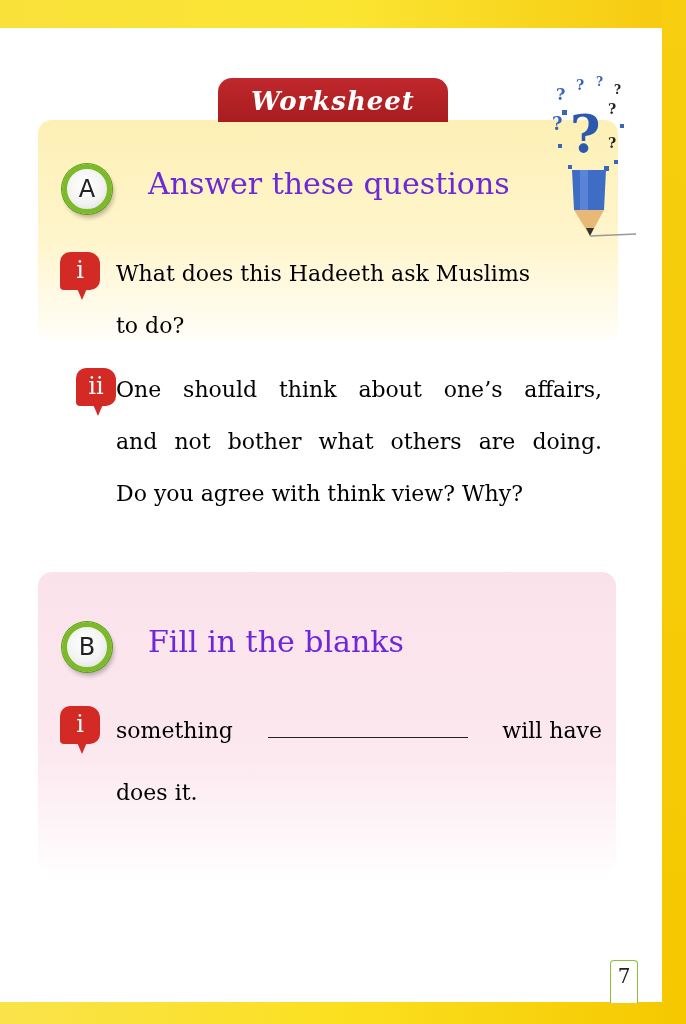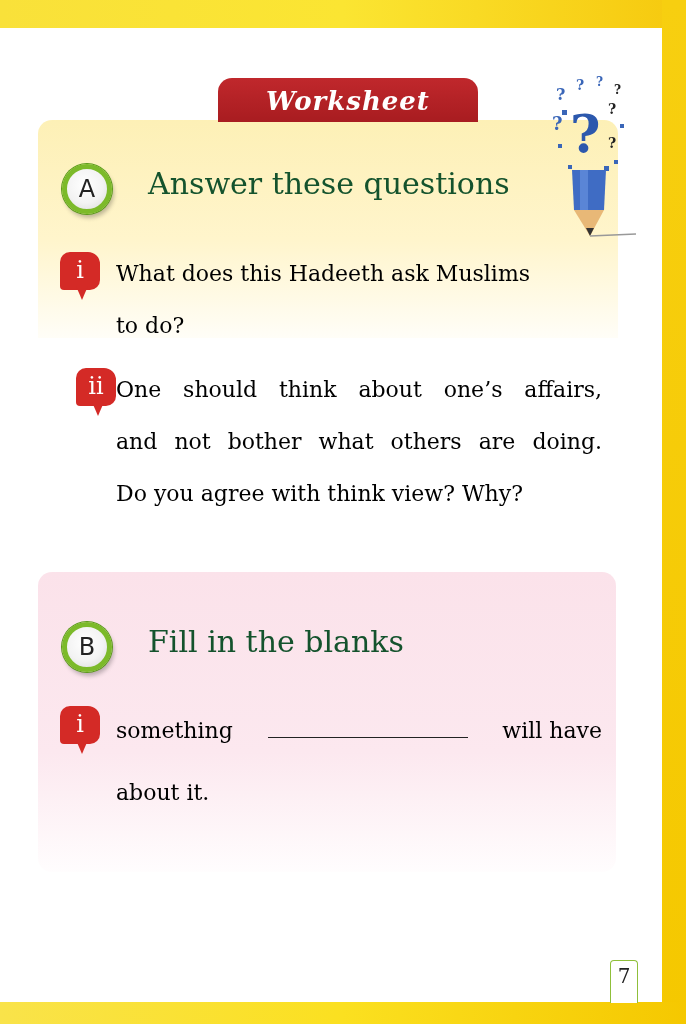--- a/index.html
+++ b/index.html
@@ -17,21 +17,21 @@
     position: absolute; right: 0; top: 0; width: 24px; height: 1024px;
     background: linear-gradient(180deg, #f7cf10 0%, #f5c800 100%);
   }
   .frame-bottom {
     position: absolute; left: 0; bottom: 0; width: 686px; height: 22px;
     background: linear-gradient(90deg, #f9e34a 0%, #fbe020 50%, #f5c800 100%);
   }
 
   
   .worksheet-tab {
-    position: absolute; left: 218px; top: 78px; width: 260px; height: 44px;
+    position: absolute; left: 218px; top: 78px; width: 230px; height: 44px;
     background: linear-gradient(180deg, #c0282c 0%, #a81c20 100%);
     border-radius: 14px 14px 0 0;
     color: #fff; text-align: center;
     font-family: "DejaVu Serif", "Liberation Serif", serif;
     font-style: italic; font-weight: bold; font-size: 26px; line-height: 46px;
     letter-spacing: 1px;
   }
 
   
   .panel-a {
@@ -49,21 +49,21 @@
   .badge {
     position: absolute; width: 40px; height: 40px; border-radius: 50%;
     background: radial-gradient(circle at 45% 40%, #ffffff 0%, #f3f3f3 55%, #d9d9d9 100%);
     border: 5px solid #7cba2a;
     box-shadow: 0 0 0 1px #5a9a1a, 2px 4px 4px rgba(0,0,0,0.25);
     color: #222; text-align: center;
     font-family: "DejaVu Sans", "Liberation Sans", sans-serif;
     font-size: 24px; line-height: 40px;
   }
   .section-title {
-    position: absolute; color: #14532d;
+    position: absolute; color: #6d28d9;
     font-family: "DejaVu Serif", "Liberation Serif", serif;
     font-size: 30px; white-space: nowrap;
   }
 
   
   .marker {
     position: absolute; width: 40px; height: 38px;
     background: #d42a26; border-radius: 10px 12px 10px 4px;
     color: #fff; text-align: center;
     font-family: "DejaVu Serif", "Liberation Serif", serif;
@@ -154,16 +154,16 @@
 <div class="section-title" style="left:148px; top:624px;">Fill in the blanks</div>
 
 <div class="marker" style="left:60px; top:706px;">i</div>
 
 <div class="q-text" style="top:700px; line-height:62px;">
   <div style="display:flex; justify-content:space-between; align-items:baseline;">
     <span>something</span>
     <span class="blank" style="width:200px;"></span>
     <span>will have</span>
   </div>
-  <div>about it.</div>
+  <div>does it.</div>
 </div>
 
 <div class="page-number">7</div>
 
 </body></html>

